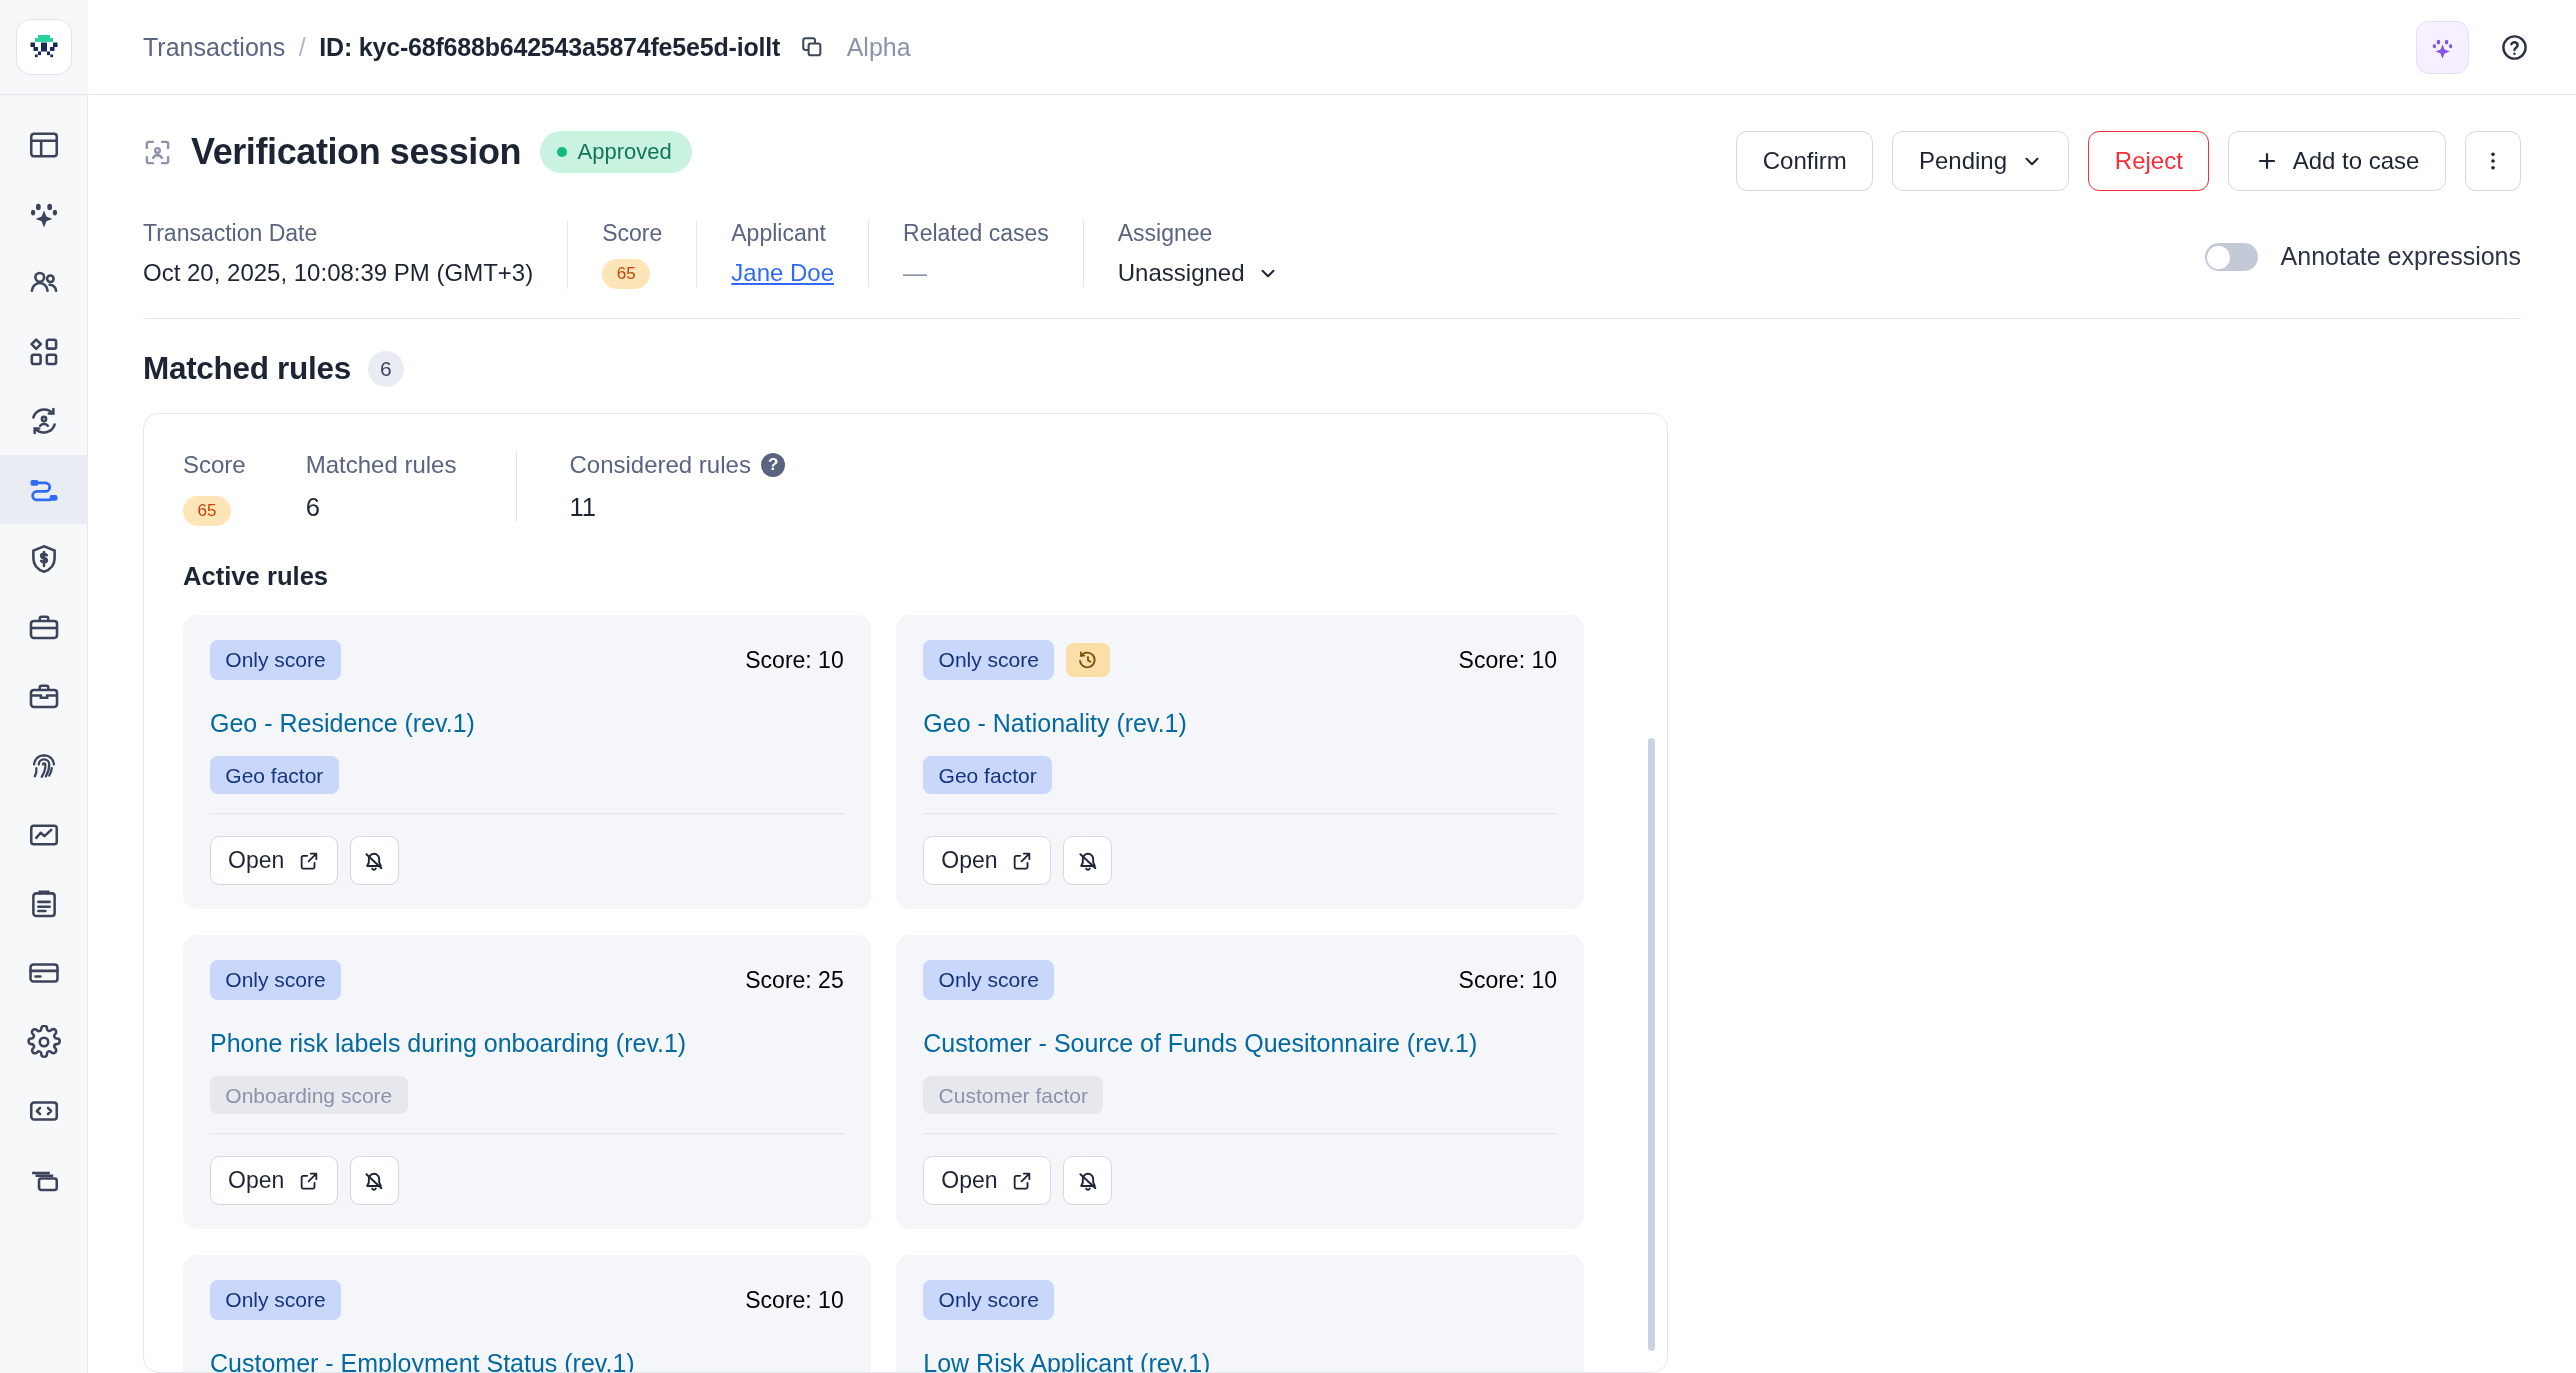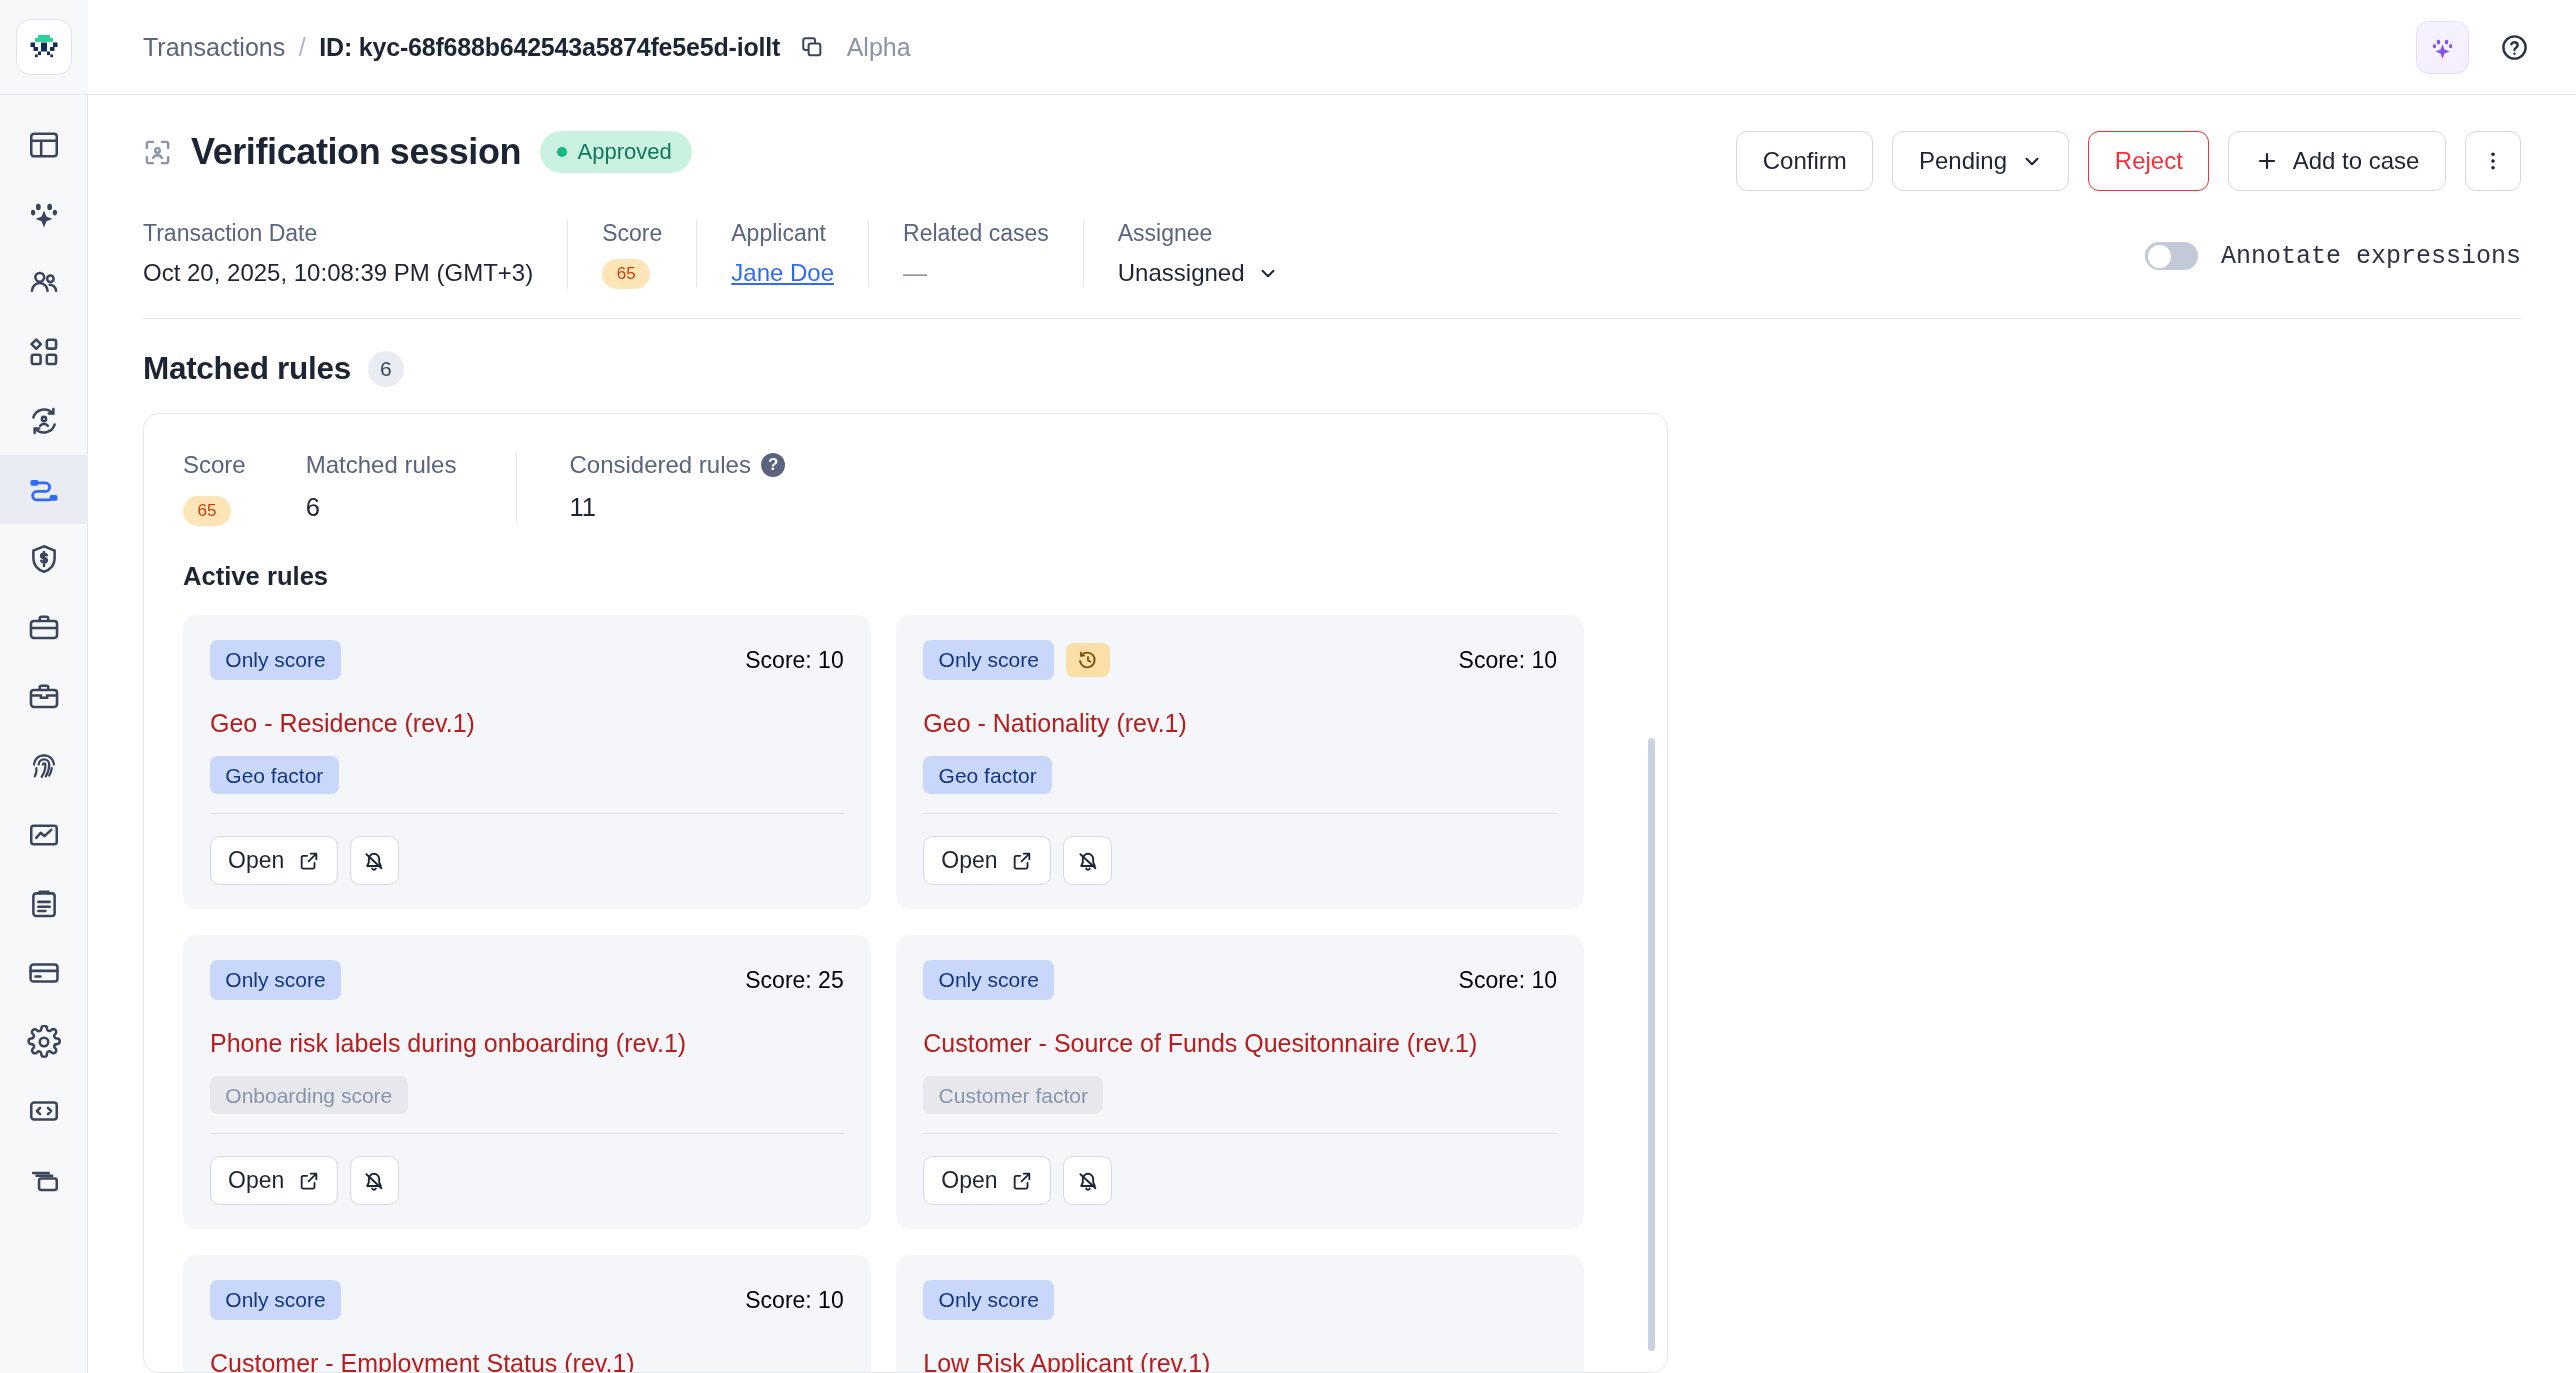--- a/index.html
+++ b/index.html
@@ -99,21 +99,21 @@
   .meta-label { font-size: 23px; color: #5a6480; margin-bottom: 12px; white-space: nowrap; }
   .meta-value { font-size: 24px; color: #1d2433; display: flex; align-items: center; gap: 10.2px; white-space: nowrap; }
   .score-chip {
     background: #fde5b8; color: #c2410c; border-radius: 851px;
     padding: 5.1px 14.5px; font-size: 17px; display: inline-block;
   }
   .link-blue { color: #2f6bf6; text-decoration: underline; cursor: pointer; }
   .dash { color: #8a93a8; }
   .assignee { display: flex; align-items: center; gap: 12px; cursor: pointer; }
 
-  .meta-right { margin-left: auto; display: flex; align-items: flex-start; gap: 23px; padding-top: 22px; font-family: Liberation Mono, monospace; }
+  .meta-right { margin-left: auto; display: flex; align-items: flex-end; gap: 23px; padding-top: 22px; }
   .toggle {
     width: 53px; height: 28px; border-radius: 851px; background: #c3c9d6;
     position: relative; cursor: pointer; flex: 0 0 53px;
   }
   .toggle .knob {
     position: absolute; top: 2.6px; left: 2.6px; width: 23px; height: 23px;
     border-radius: 50%; background: #fff;
   }
   .toggle-label { font-size: 25px; color: #2c3345; }
 
@@ -161,21 +161,21 @@
   .rc-top { display: flex; align-items: center; }
   .tag {
     border-radius: 7.7px; font-size: 21px; padding: 7.7px 15.3px;
     background: #c9d7fb; color: #15357f; white-space: nowrap;
   }
   .tag.amber-icon {
     background: #fcdfa8; color: #7a5310; margin-left: 12px;
     padding: 6px 11px; display: flex; align-items: center;
   }
   .rc-score { margin-left: auto; font-size: 23px; color: #000000; white-space: nowrap; }
-  .rc-name { font-size: 25px; color: #b91c1c; margin: 29px 0 25.6px 0; }
+  .rc-name { font-size: 25px; color: #0369a1; margin: 29px 0 25.6px 0; }
   .tag.factor { background: #c9d7fb; color: #15357f; }
   .tag.muted { background: #e6e8ee; color: #8a93a8; }
   .rc-divider { height: 1.3px; background: #e1e4eb; margin: 25.6px 0 22px 0; }
   .rc-actions { display: flex; align-items: center; gap: 12px; }
   .mini-btn {
     height: 49px; border-radius: 9.4px; border: 1.3px solid #d2d8e4;
     background: #fff; color: #1d2433; font-size: 23px;
     padding: 0 17px; display: flex; align-items: center; gap: 13.6px;
     cursor: pointer; font-family: inherit;
   }

